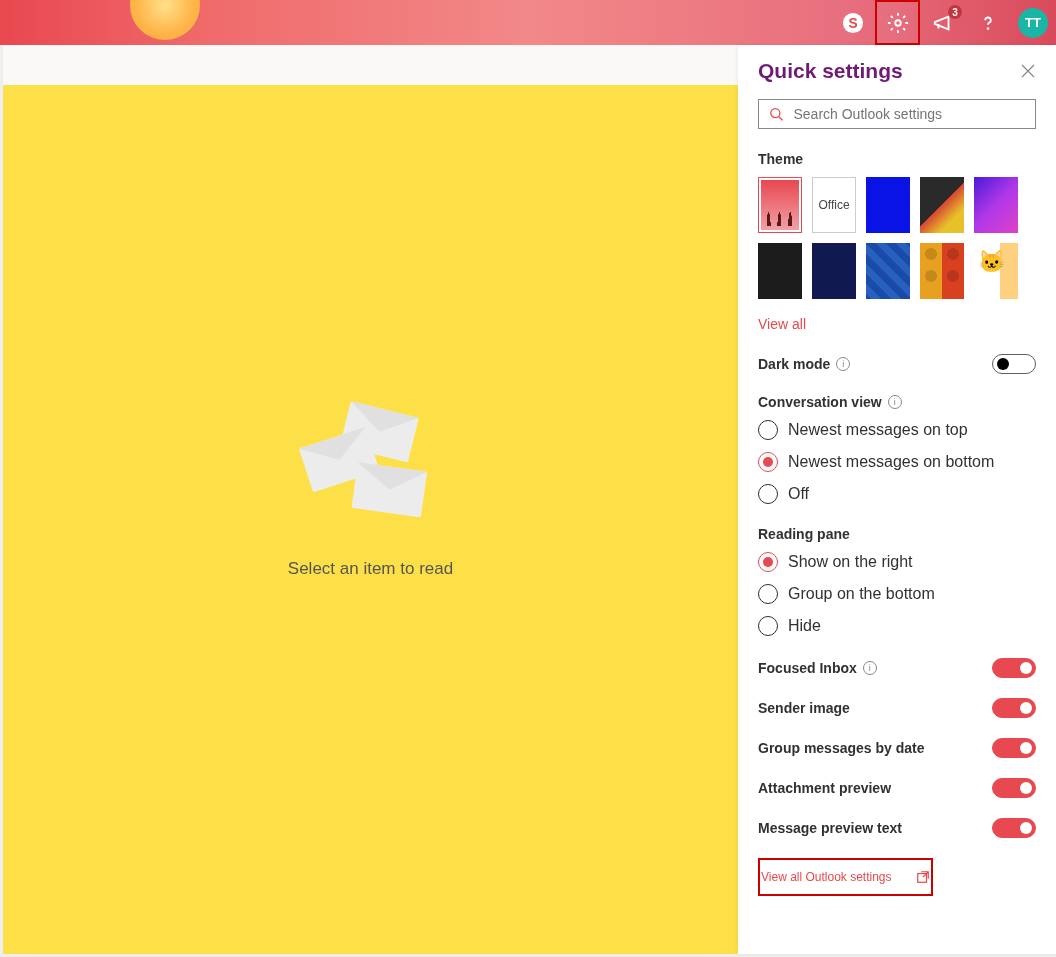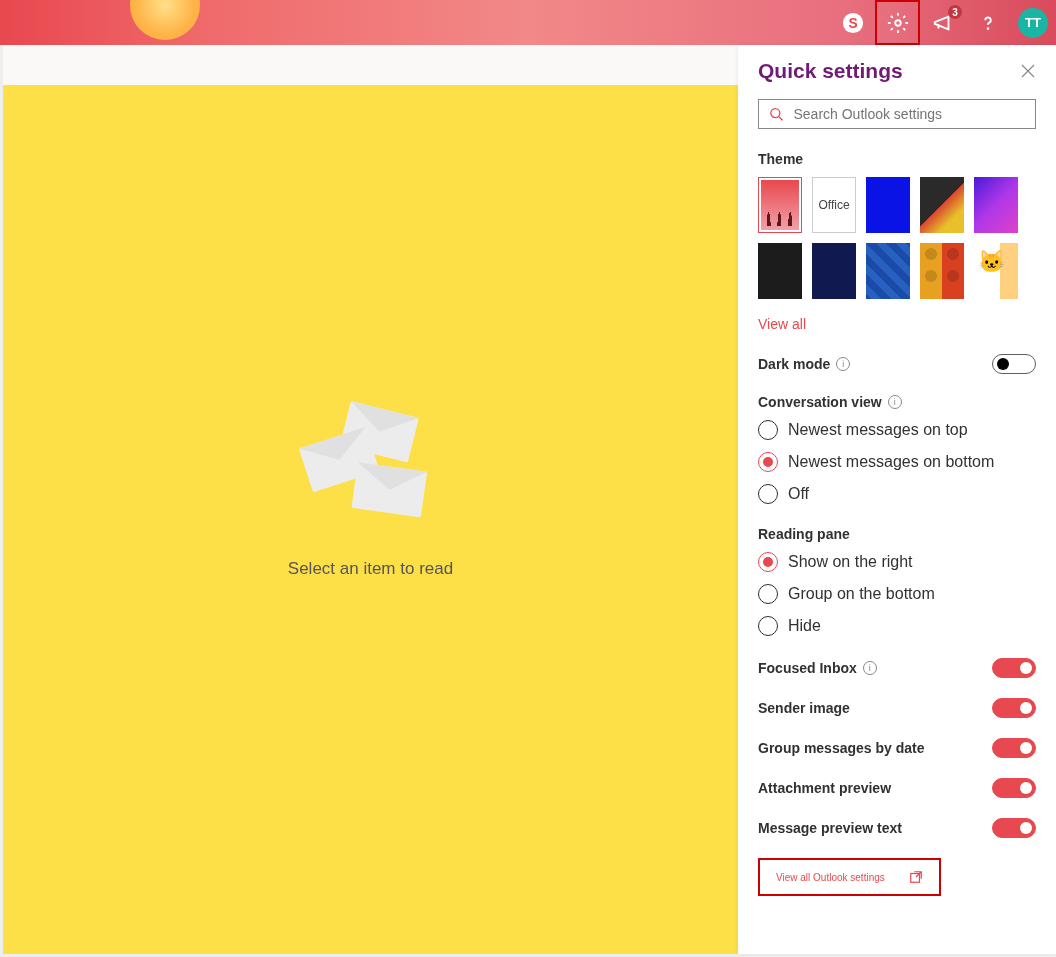--- a/index.html
+++ b/index.html
@@ -147,23 +147,23 @@
 .toggle.on::after { background:#fff; left: 27px; }
 
 .radio-group { margin-bottom: 22px; }
 .radio-row { display: flex; align-items: center; gap: 10px; margin-bottom: 12px; cursor: pointer; }
 .radio { width: 20px; height: 20px; border: 1px solid #323130; border-radius: 50%; display:flex;align-items:center;justify-content:center;}
 .radio.sel { border-color: #e8484f; }
 .radio.sel::after { content:""; width:10px; height:10px; border-radius:50%; background:#e8484f;}
 .radio-label { font-size: 16px; color: #323130; }
 
 .big-link-box {
-  border: 2px solid #c00; padding: 10px 16px;
+  border: 2px solid #c00; padding: 10px 1px;
   display: inline-flex; align-items: center; gap: 24px;
-  color: #e8484f; font-size: 10px; cursor: pointer;
+  color: #e8484f; font-size: 12px; cursor: pointer;
 }
 </style>
 </head>
 <body>
 
 <div class="header">
   <div class="header-sun"></div>
   <div class="header-icon">
     <svg width="22" height="22" viewBox="0 0 24 24" fill="#fff">
         <circle cx="12" cy="12" r="11" fill="#fff"></circle>

